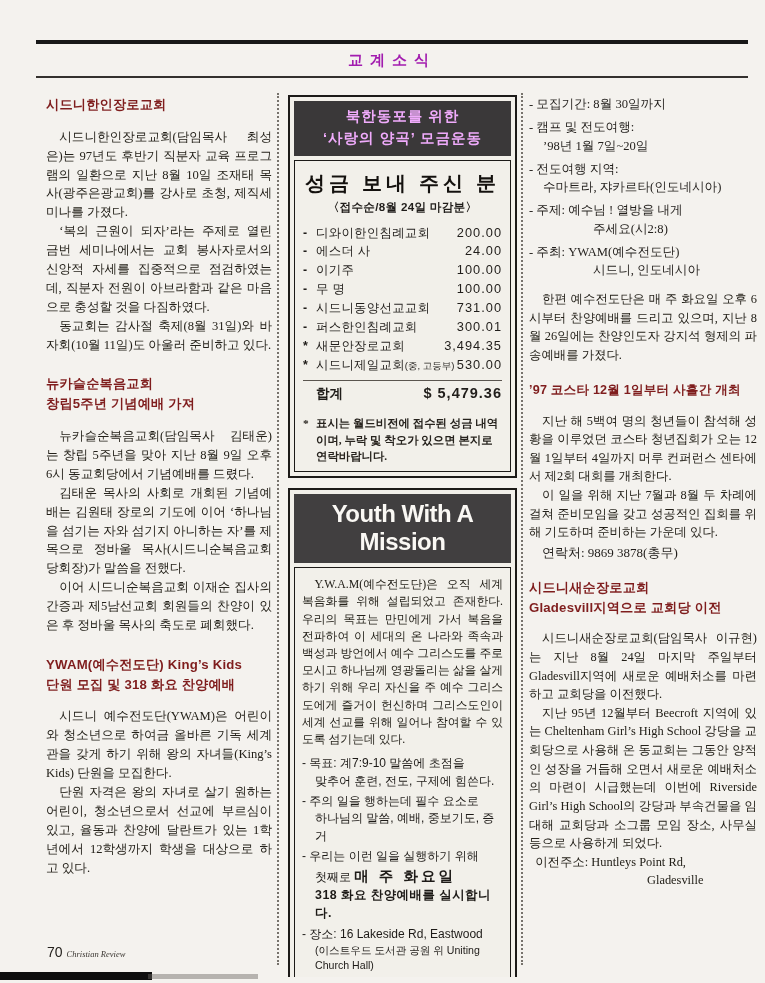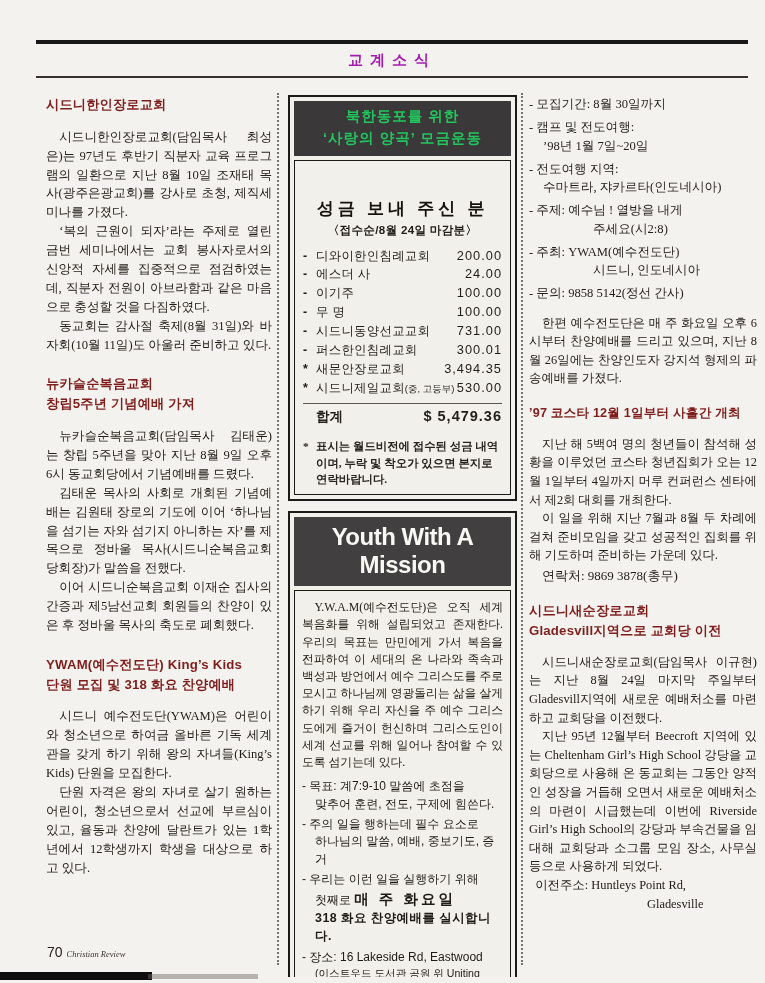--- a/index.html
+++ b/index.html
@@ -40,25 +40,25 @@
   .info-l2.deep { padding-left:64px; }
   .contact-line { font-size:13px; padding-left:1em; margin-top:2px; }
   .kosta-title { white-space:nowrap; font-size:12.6px; margin:16px 0 12px; }
   .subhead { margin:16px 0 12px; }
   .addr1 { padding-left:0.5em; text-align:left; }
   .addr2 { padding-left:118px; }
   .mt { margin-top:11px; }
 
   
   .dbox { border:2px solid #1c1a18; padding:4px; background:#f2f0ea; }
-  .dbanner { background:#3a3839; color:#22c55e; text-align:center;
+  .dbanner { background:#3a3839; color:#f0abfc; text-align:center;
     font-family:"Liberation Sans","DejaVu Sans",sans-serif; font-weight:bold;
     font-size:14.5px; line-height:1.5; padding:5px 12px 6px; letter-spacing:1px; }
   .dinner { border:1.5px solid #1c1a18; margin-top:4px; padding:9px 8px 7px; }
-  .dsub { text-align:center; font-size:17px; font-weight:bold; letter-spacing:4px; color:#14110e;margin-top:27px; }
+  .dsub { text-align:center; font-size:20px; font-weight:bold; letter-spacing:4px; color:#14110e; }
   .dnote { text-align:center; font-family:"Liberation Sans","DejaVu Sans",sans-serif;
     font-weight:bold; font-size:11.6px; margin-top:3px; letter-spacing:0.3px; }
   .drows { margin-top:9px; font-family:"Liberation Sans","DejaVu Sans",sans-serif; font-size:12.4px; }
   .drow { display:flex; line-height:1.45; align-items:baseline; }
   .drow .b { width:13px; flex:none; font-weight:bold; }
   .drow .n { letter-spacing:0.3px; white-space:nowrap; }
   .drow .sfx { font-size:9.5px; white-space:nowrap; }
   .drow .a { margin-left:auto; font-size:12.8px; letter-spacing:1px; }
   .dtotal { display:flex; border-top:1.5px solid#5a554f; margin-top:5px; padding:4px 0 1px 13px; font-weight:bold;
     font-family:"Liberation Sans","DejaVu Sans",sans-serif; font-size:13.5px; }
@@ -248,23 +248,20 @@
         <div class="info-l2">수마트라, 쟈카르타(인도네시아)</div>
       </div>
       <div class="info-item">
         <div>- 주제: 예수님 ! 열방을 내게</div>
         <div class="info-l2 deep">주세요(시2:8)</div>
       </div>
       <div class="info-item">
         <div>- 주최: YWAM(예수전도단)</div>
         <div class="info-l2 deep">시드니, 인도네시아</div>
       </div>
-      <div class="info-item">
-        <div>- 문의: 9858 5142(정선 간사)</div>
-      </div>
     </div>
 
     <p class="body indent mt">한편 예수전도단은 매 주 화요일 오후 6시부터 찬양예배를 드리고 있으며, 지난 8월 26일에는 찬양인도자 강지석 형제의 파송예배를 가졌다.</p>
 
     <div class="atitle kosta-title">’97 코스타 12월 1일부터 사흘간 개최</div>
     <p class="body indent">지난 해 5백여 명의 청년들이 참석해 성황을 이루었던 코스타 청년집회가 오는 12월 1일부터 4일까지 머루 컨퍼런스 센타에서 제2회 대회를 개최한다.</p>
     <p class="body indent">이 일을 위해 지난 7월과 8월 두 차례에 걸쳐 준비모임을 갖고 성공적인 집회를 위해 기도하며 준비하는 가운데 있다.</p>
     <div class="contact-line">연락처: 9869 3878(총무)</div>
 
     <div class="atitle subhead">

